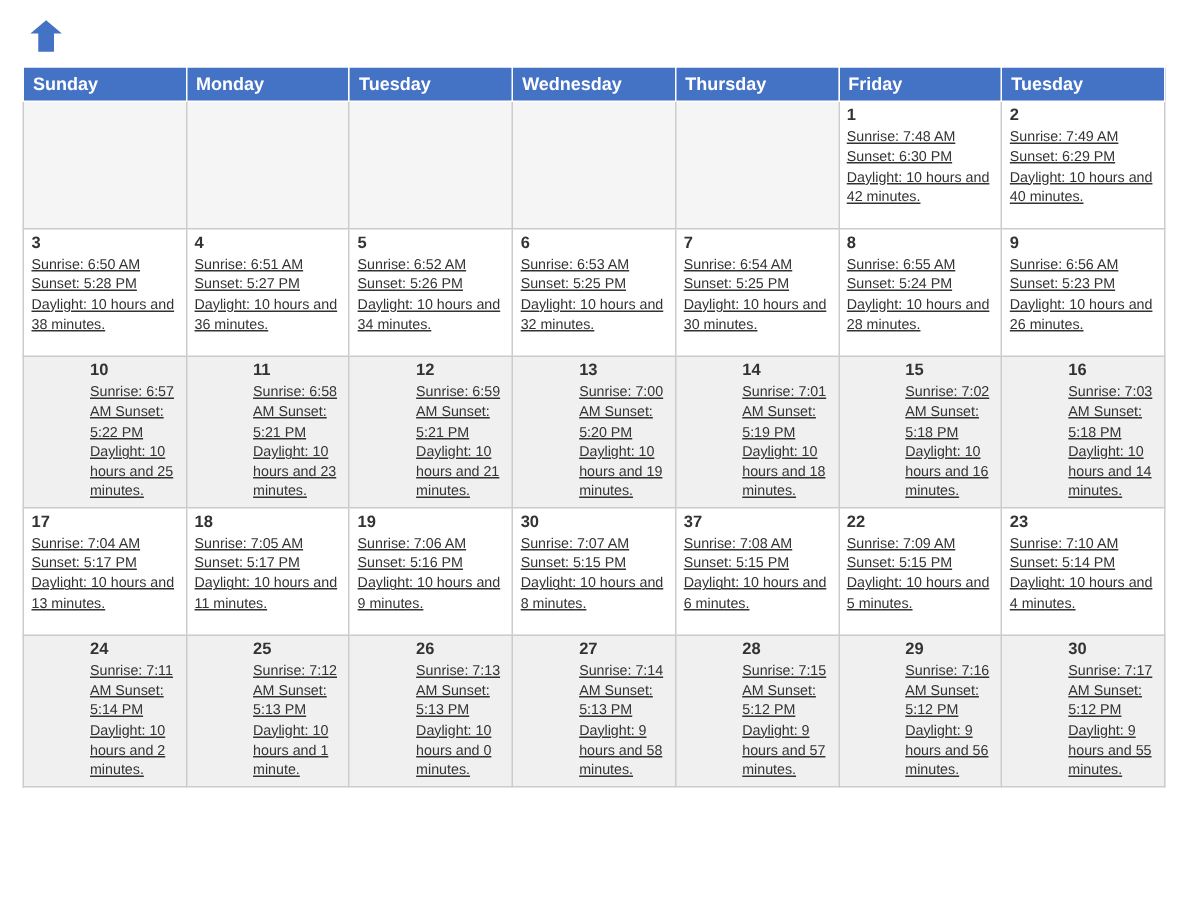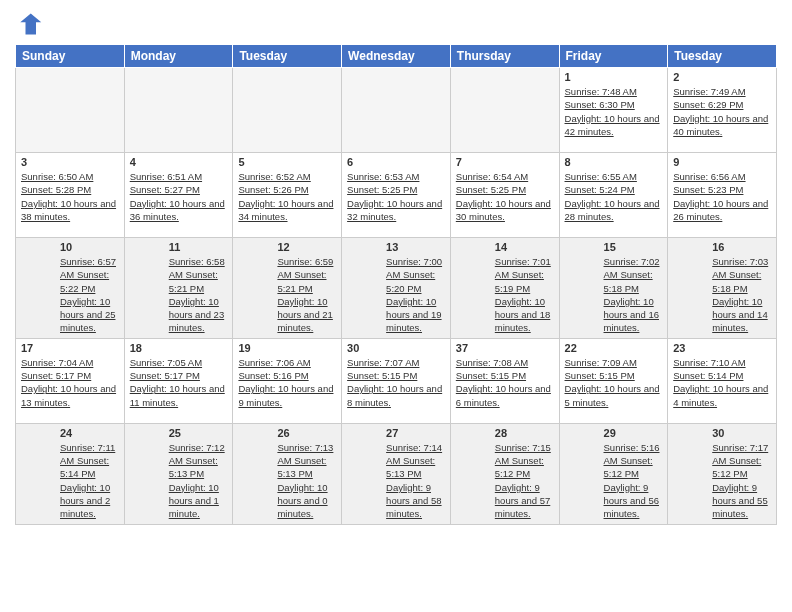--- a/index.html
+++ b/index.html
@@ -331,21 +331,21 @@
           </td>
           <td class="shaded">
             <div class="day-num">28</div>
             <div class="day-info">Sunrise: 7:15 AM
 Sunset: 5:12 PM
 Daylight: 9 hours
 and 57 minutes.</div>
           </td>
           <td class="shaded">
             <div class="day-num">29</div>
-            <div class="day-info">Sunrise: 5:16 AM
+            <div class="day-info">Sunrise: 7:16 AM
 Sunset: 5:12 PM
 Daylight: 9 hours
 and 56 minutes.</div>
           </td>
           <td class="shaded">
             <div class="day-num">30</div>
             <div class="day-info">Sunrise: 7:17 AM
 Sunset: 5:12 PM
 Daylight: 9 hours
 and 55 minutes.</div>

